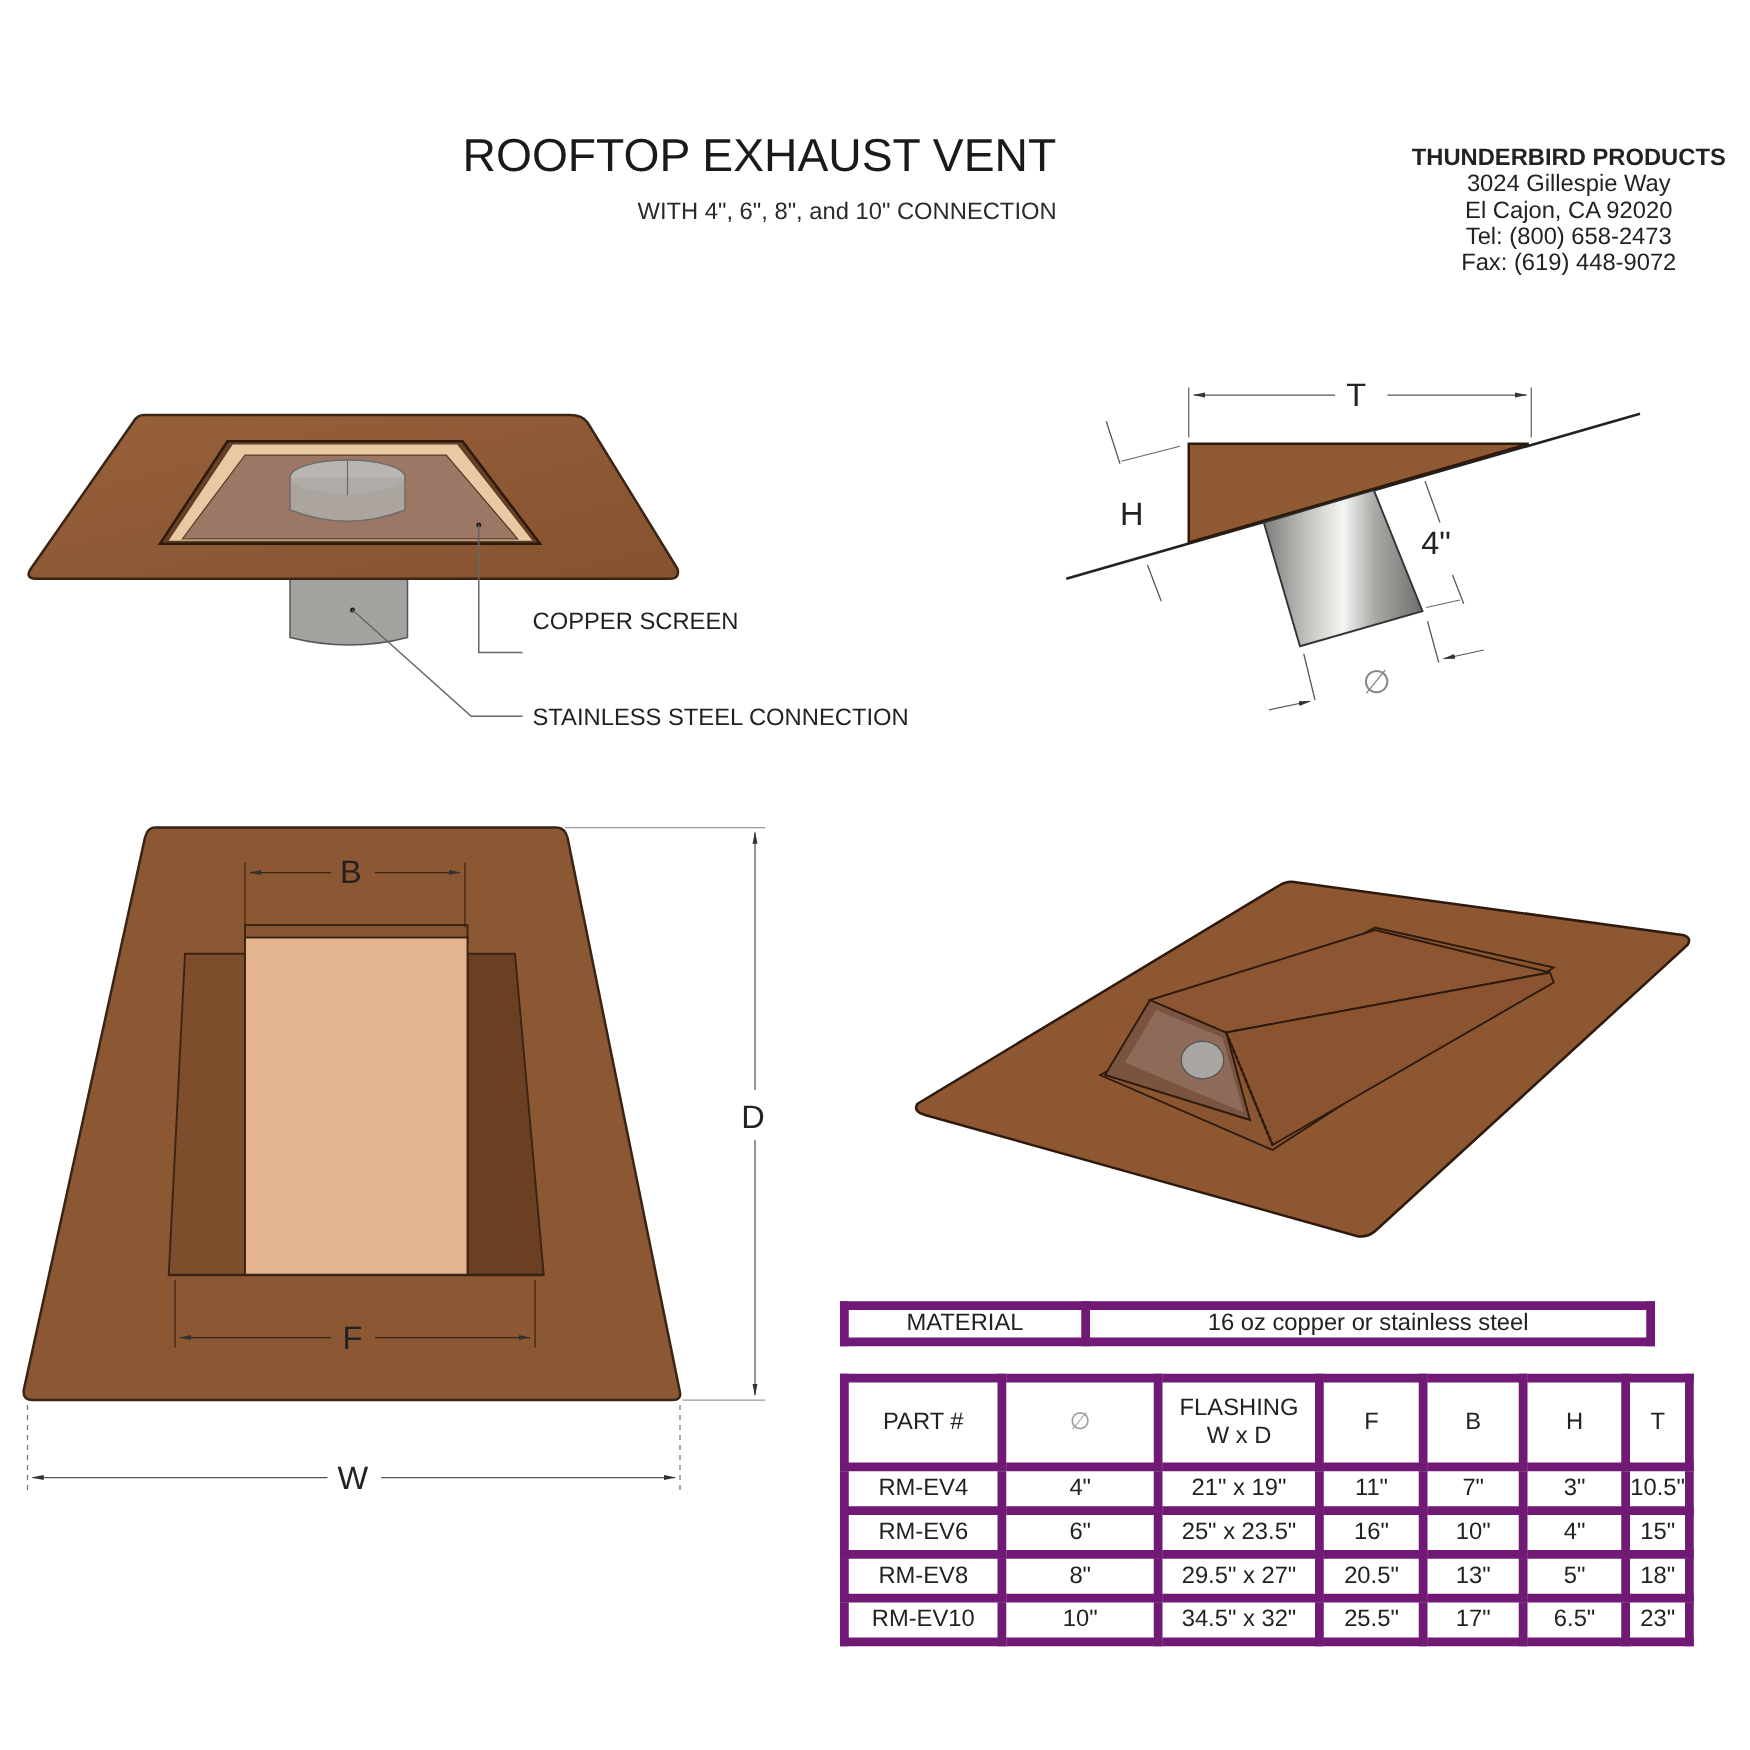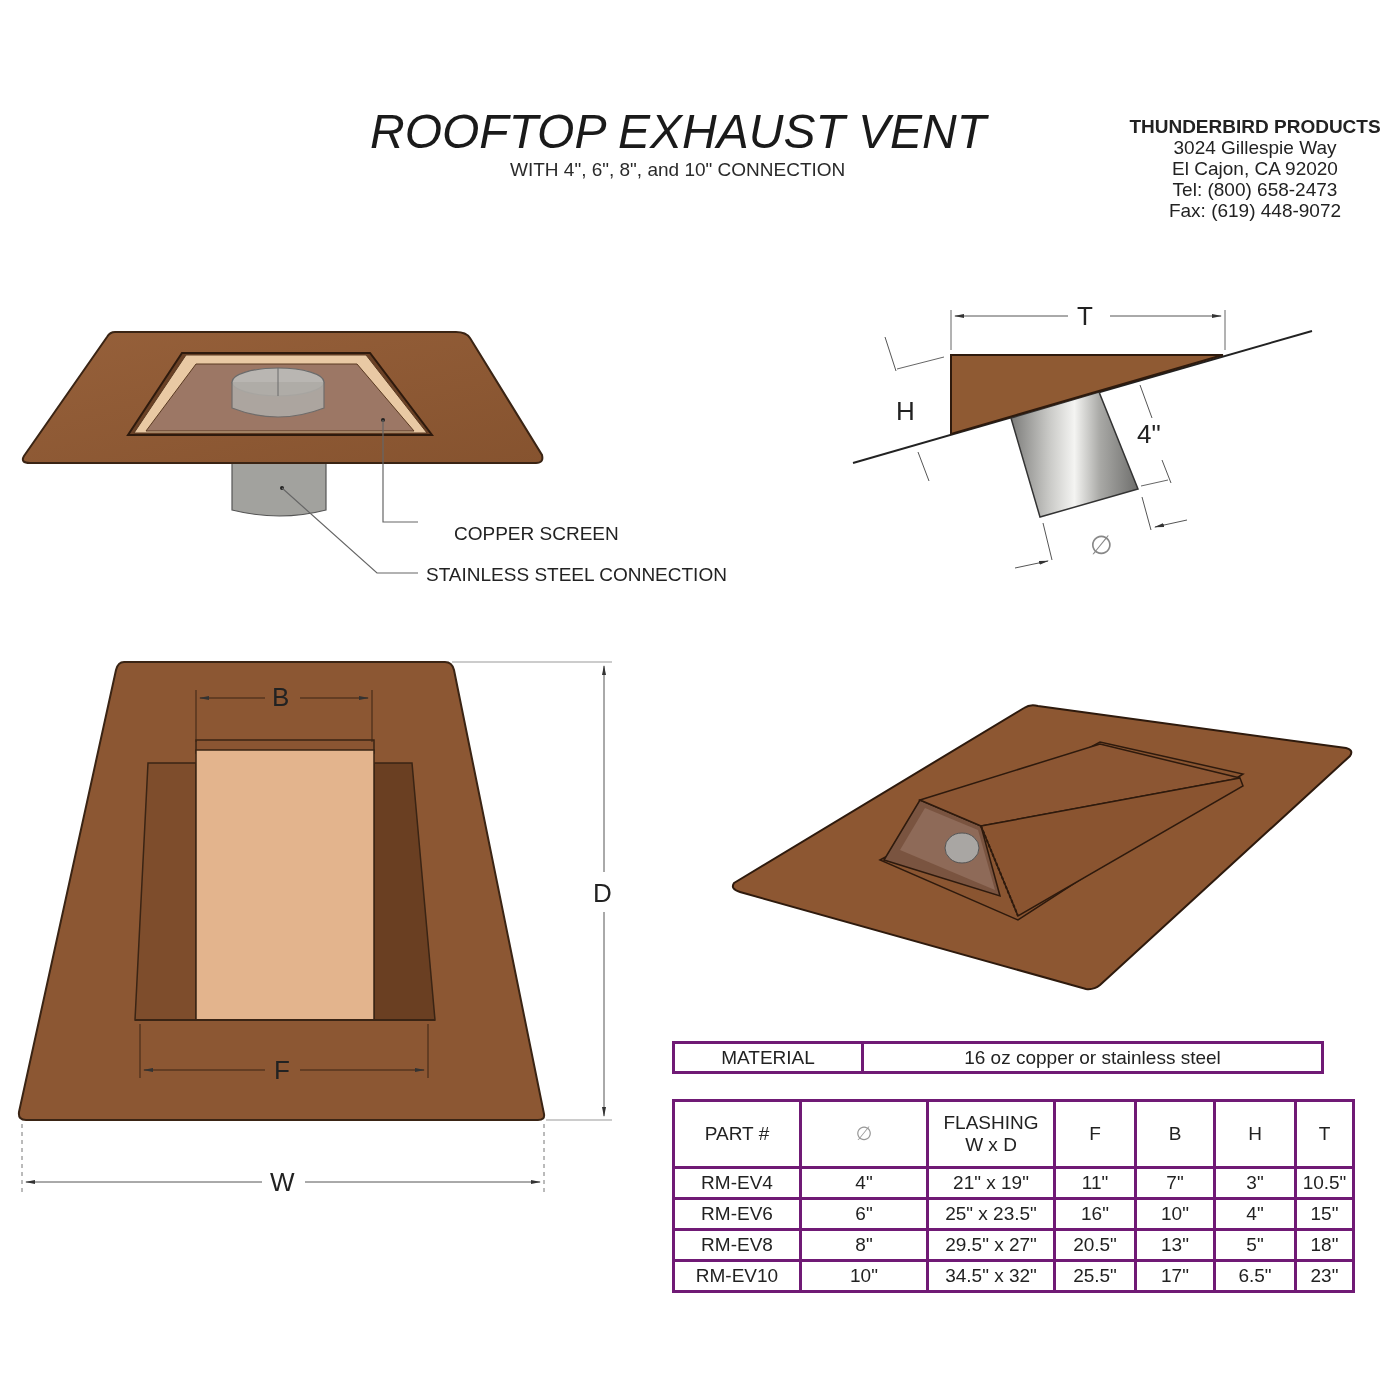--- a/index.html
+++ b/index.html
@@ -1,27 +1,27 @@
 <!DOCTYPE html>
 <html><head>
 <meta charset="utf-8">
 <style>
   html, body { margin: 0; padding: 0; background: #ffffff; }
   body { width: 1400px; height: 1400px; position: relative; overflow: hidden; font-family: "Liberation Sans", sans-serif; color: #1a1a1a; }
   .abs { position: absolute; }
-  .title { left: 370px; top: 104px; font-size: 48px; letter-spacing: 0px; white-space: nowrap; font-weight: normal; font-style: italic; }
+  .title { left: 370px; top: 104px; font-size: 37px; letter-spacing: 0px; white-space: nowrap; font-weight: normal; }
   .subtitle { left: 510px; top: 159px; font-size: 19px; white-space: nowrap; color: #2a2a2a; }
   .company { left: 1110px; top: 116px; width: 290px; text-align: center; line-height: 21px; font-size: 19px; color: #222; }
   .company .name { font-weight: bold; font-size: 19px; letter-spacing: 0px; }
   .company .line { display: block; }
   svg.drawing { position: absolute; left: 0; top: 0; }
   .callout { font-size: 19px; white-space: nowrap; color: #222; }
   .dimlabel { font-size: 26px; color: #222; }
   table.spec { border-collapse: collapse; position: absolute; font-size: 19px; color: #222; }
-  table.spec td, table.spec th { border: 3px solid #701a75; text-align: center; font-weight: normal; padding: 0; }
+  table.spec td, table.spec th { border: 7px solid #701a75; text-align: center; font-weight: normal; padding: 0; }
   table.material { left: 672px; top: 1041px; width: 652px; height: 33px; }
   table.parts { left: 672px; top: 1099px; width: 683px; padding-left: 28px; }
   table.parts th { height: 64px; line-height: 22px; }
   table.parts td { height: 28px; }
 </style>
 </head>
 <body>
 
 <div class="abs title">ROOFTOP EXHAUST VENT</div>
 <div class="abs subtitle">WITH 4", 6", 8", and 10"  CONNECTION</div>
@@ -141,21 +141,21 @@
     <path d="M900,850 L925,808 L978,830 L995,890 Z" fill="#8e6a58" stroke="none"></path>
     <ellipse cx="962" cy="848" rx="17" ry="15" fill="#a9a6a3" stroke="#555" stroke-width="1"></ellipse>
 
     <path d="M920,800 L1100,744 L1240,778 L981,826 Z" fill="#8c5633" stroke="#2e1a0d" stroke-width="1.5"></path>
 
     <path d="M981,826 L1240,778 L1243,786 L1018,916 Z" fill="#8a5430" stroke="#2e1a0d" stroke-width="1.5"></path>
     <line x1="981" y1="826" x2="1018" y2="916" stroke="#2e1a0d" stroke-width="2" stroke-dasharray="3,2"></line>
   </g>
 </svg>
 
-<div class="abs callout" style="left:426px; top:523px;margin-left:28px;">COPPER SCREEN</div>
+<div class="abs callout" style="left:426px; top:487px;">COPPER SCREEN</div>
 <div class="abs callout" style="left:426px; top:564px;">STAINLESS STEEL CONNECTION</div>
 
 <div class="abs dimlabel" style="left:1077px; top:301px;">T</div>
 <div class="abs dimlabel" style="left:896px; top:396px;">H</div>
 <div class="abs dimlabel" style="left:1137px; top:419px;">4"</div>
 <div class="abs dimlabel" style="left:1090px; top:530px; color:#888;">∅</div>
 <div class="abs dimlabel" style="left:272px; top:682px;">B</div>
 <div class="abs dimlabel" style="left:274px; top:1055px;">F</div>
 <div class="abs dimlabel" style="left:593px; top:878px;">D</div>
 <div class="abs dimlabel" style="left:270px; top:1167px;">W</div>

